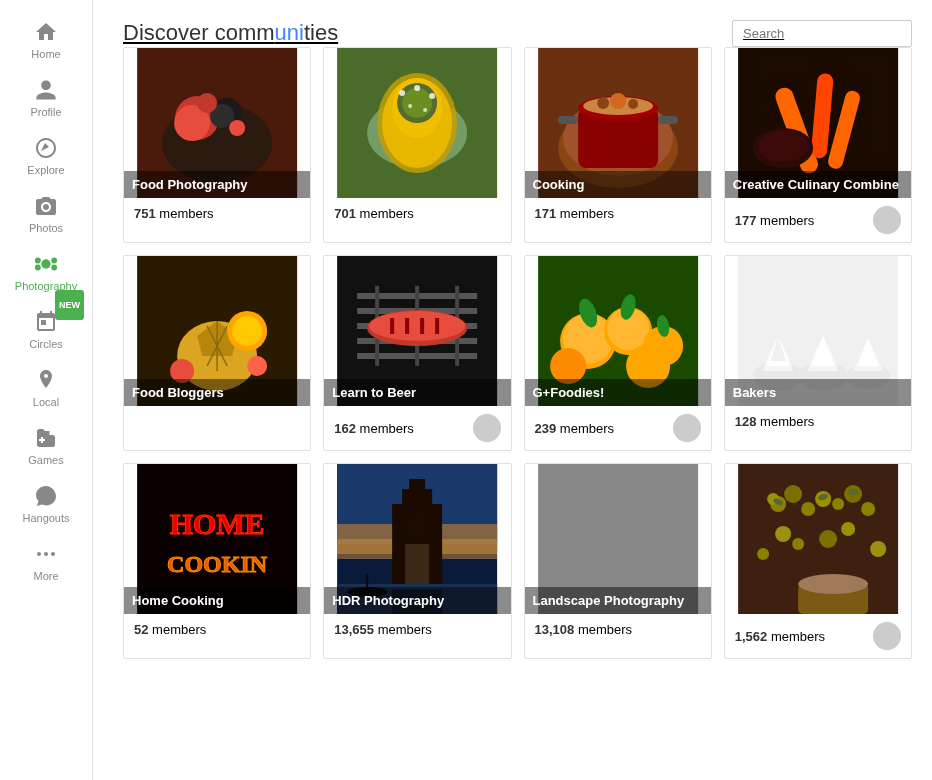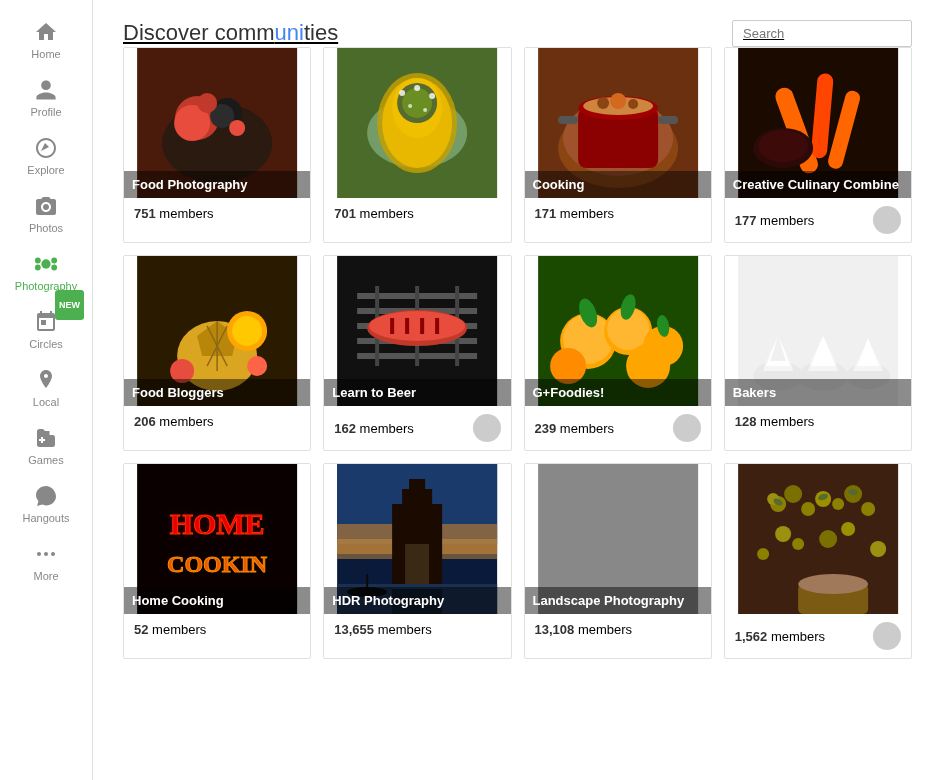--- a/index.html
+++ b/index.html
@@ -355,27 +355,20 @@
     <line x1="80" y1="65" x2="80" y2="115" stroke="#8B6914" stroke-width="1.5"></line>
     <line x1="90" y1="70" x2="70" y2="110" stroke="#8B6914" stroke-width="1.5"></line>
 
     <circle cx="110" cy="75" r="20" fill="#FFA500"></circle>
     <circle cx="110" cy="75" r="15" fill="#FFD700" opacity="0.7"></circle>
 
     <circle cx="45" cy="115" r="12" fill="#e74c3c"></circle>
     <circle cx="120" cy="110" r="10" fill="#FF6347"></circle>
   </svg>
       <div class="community-name-overlay">Food Bloggers</div>
-    </div>
-    <div class="community-footer">
-      <div>
-        <span class="member-count">206</span>
-        <span class="member-label"> members</span>
-      </div>
-
     </div>
   </div>
       <div class="community-card">
     <div class="community-image">
       <svg width="100%" height="150" viewBox="0 0 160 150" xmlns="http://www.w3.org/2000/svg">
     <rect width="160" height="150" fill="#111"></rect>
 
     <line x1="20" y1="40" x2="140" y2="40" stroke="#555" stroke-width="6"></line>
     <line x1="20" y1="55" x2="140" y2="55" stroke="#555" stroke-width="6"></line>
     <line x1="20" y1="70" x2="140" y2="70" stroke="#555" stroke-width="6"></line>

